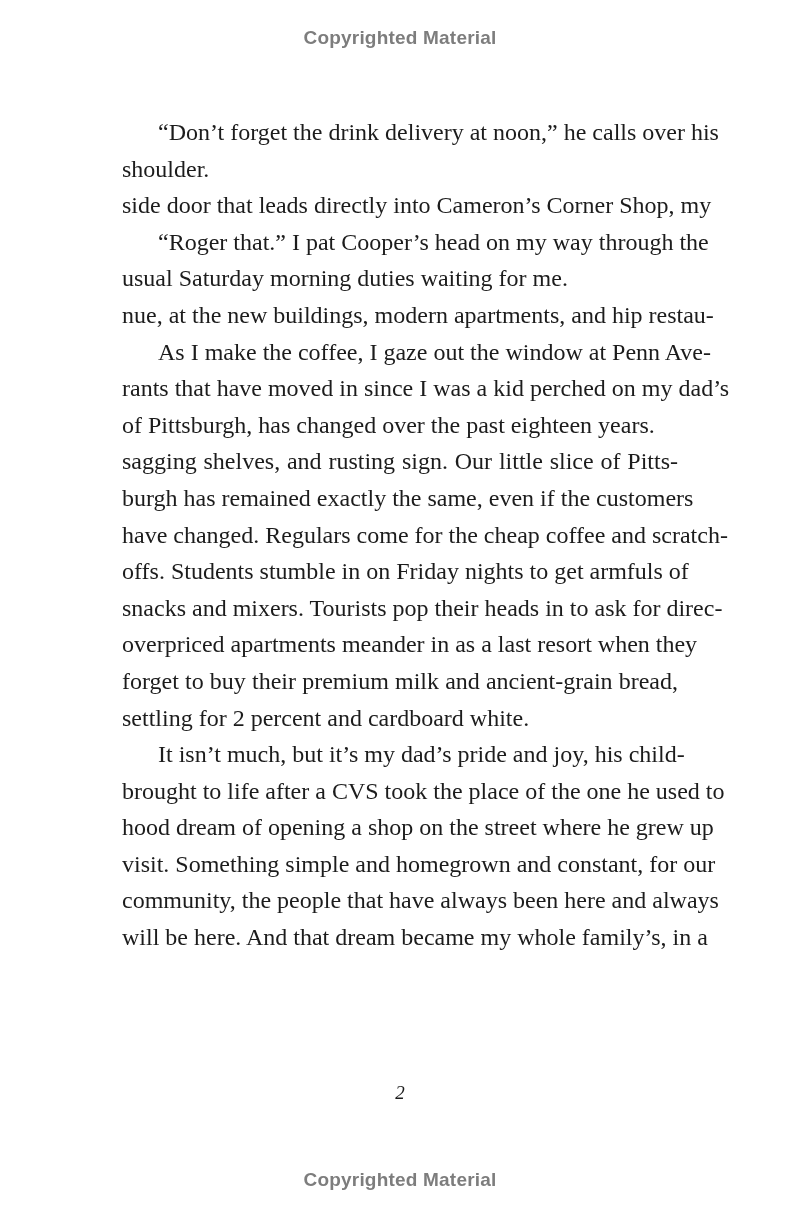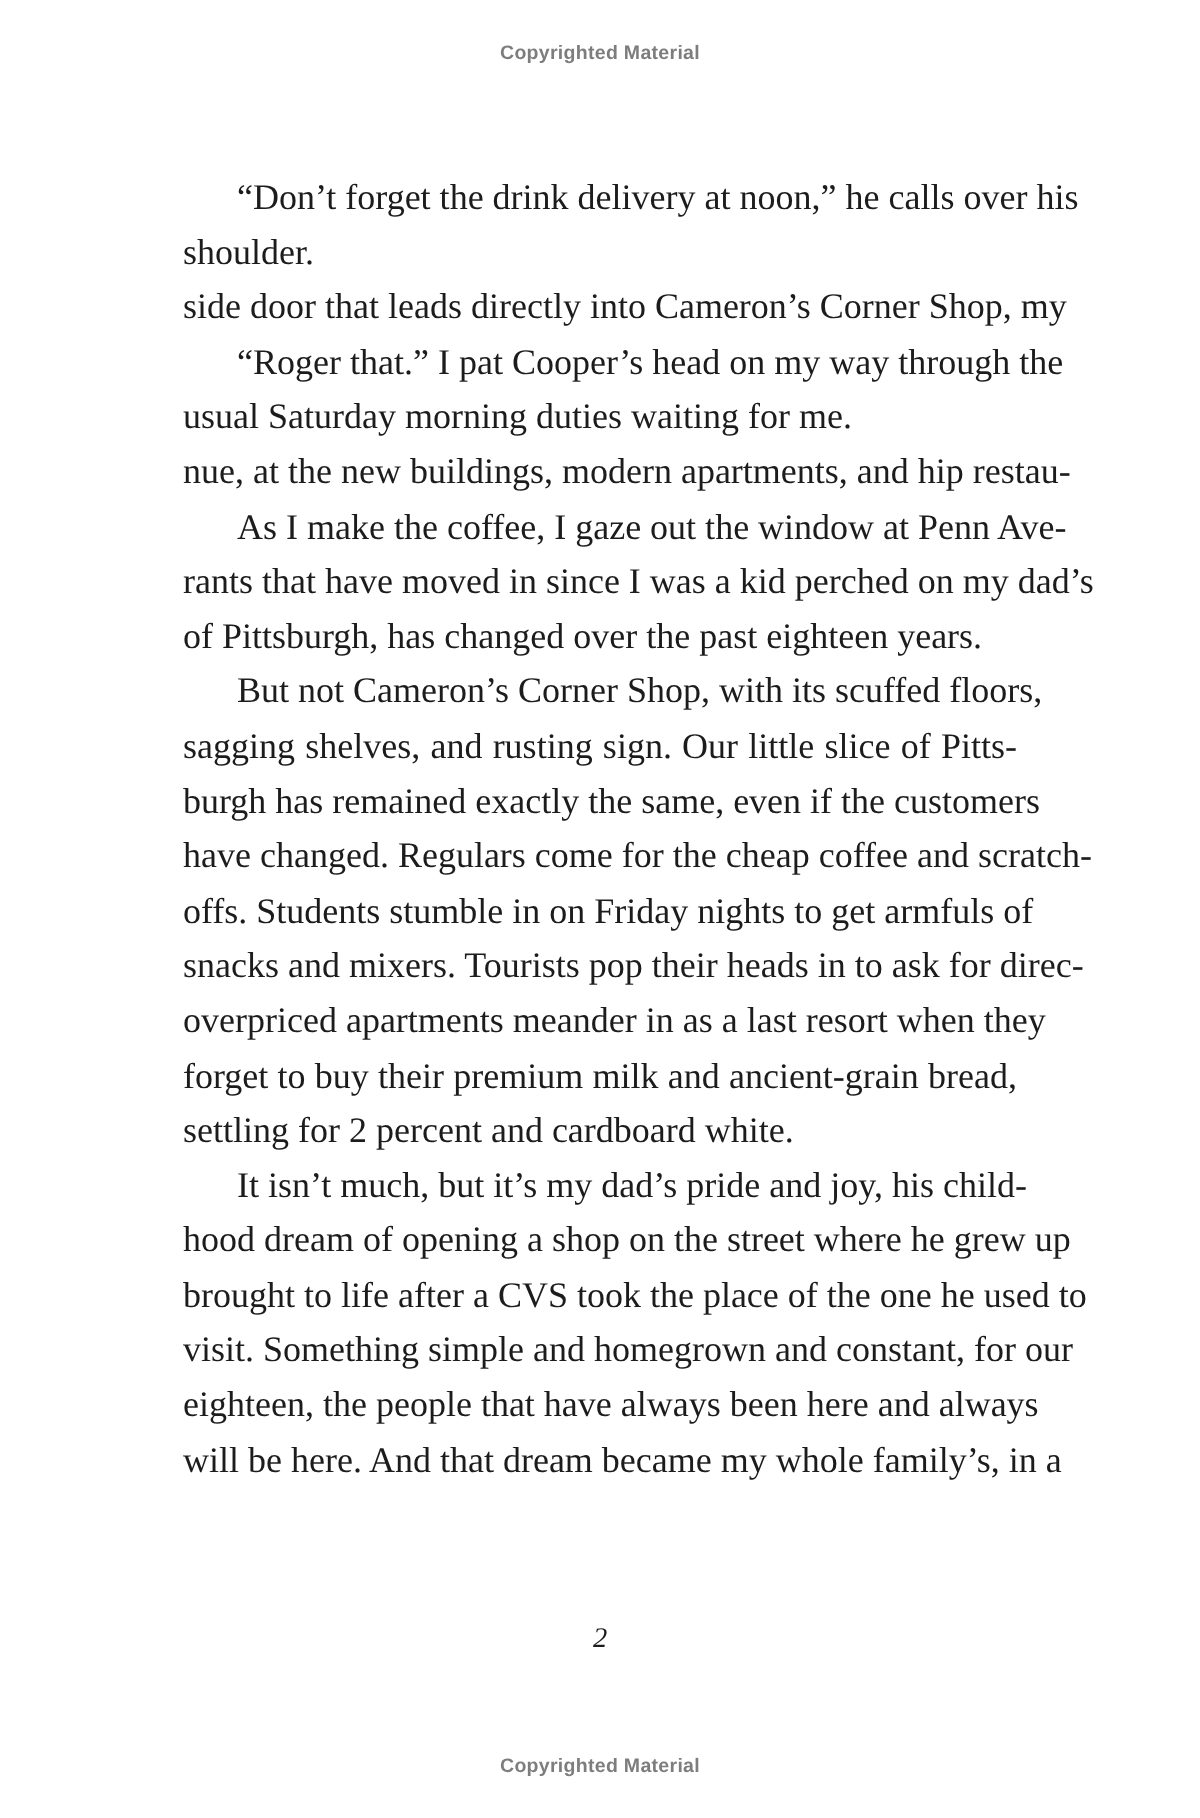--- a/index.html
+++ b/index.html
@@ -13,21 +13,21 @@
     position: relative;
     overflow: hidden;
   }
   .watermark {
     position: absolute;
     left: 0;
     width: 800px;
     text-align: center;
     font-family: "Liberation Sans", sans-serif;
     font-weight: bold;
-    font-size: 13px;
+    font-size: 19px;
     color: #7d7d7d;
     letter-spacing: 0.2px;
   }
   .watermark.top { top: 27px; }
   .watermark.bottom { top: 1169px; }
 
   .page-body {
     position: absolute;
     left: 122px;
     top: 114px;
@@ -78,37 +78,36 @@
   </div>
 
   <div>
     <div class="line">nue, at the new buildings, modern apartments, and hip restau-</div>
     <div class="line indent">As I make the coffee, I gaze out the window at Penn Ave-</div>
     <div class="line">rants that have moved in since I was a kid perched on my dad’s</div>
     <div class="line last">of Pittsburgh, has changed over the past eighteen years.</div>
   </div>
 
   <div>
-    <div class="line indent">But not Cameron’s Corner Shop, with its scuffed floors,</div>
     <div class="line">sagging shelves, and rusting sign. Our little slice of Pitts-</div>
     <div class="line">burgh has remained exactly the same, even if the customers</div>
     <div class="line">have changed. Regulars come for the cheap coffee and scratch-</div>
     <div class="line">offs. Students stumble in on Friday nights to get armfuls of</div>
     <div class="line">snacks and mixers. Tourists pop their heads in to ask for direc-</div>
     <div class="line">overpriced apartments meander in as a last resort when they</div>
     <div class="line">forget to buy their premium milk and ancient-grain bread,</div>
     <div class="line last">settling for 2 percent and cardboard white.</div>
   </div>
 
   <div>
     <div class="line indent">It isn’t much, but it’s my dad’s pride and joy, his child-</div>
+    <div class="line">brought to life after a CVS took the place of the one he used to</div>
     <div class="line">hood dream of opening a shop on the street where he grew up</div>
-    <div class="line">brought to life after a CVS took the place of the one he used to</div>
     <div class="line">visit. Something simple and homegrown and constant, for our</div>
-    <div class="line">eighteen, the people that have always been here and always</div>
+    <div class="line">community, the people that have always been here and always</div>
     <div class="line">will be here. And that dream became my whole family’s, in a</div>
   </div>
 
 </div>
 
 <div class="page-number">2</div>
 
 <div class="watermark bottom">Copyrighted Material</div>
 
 </body></html>

